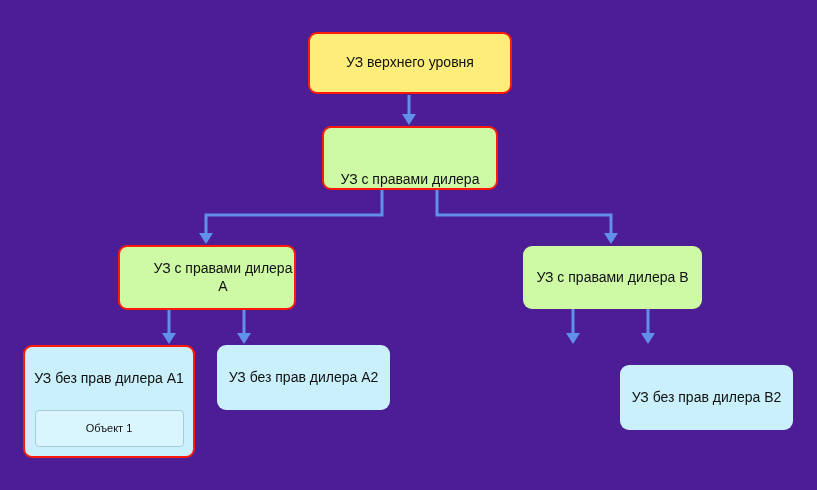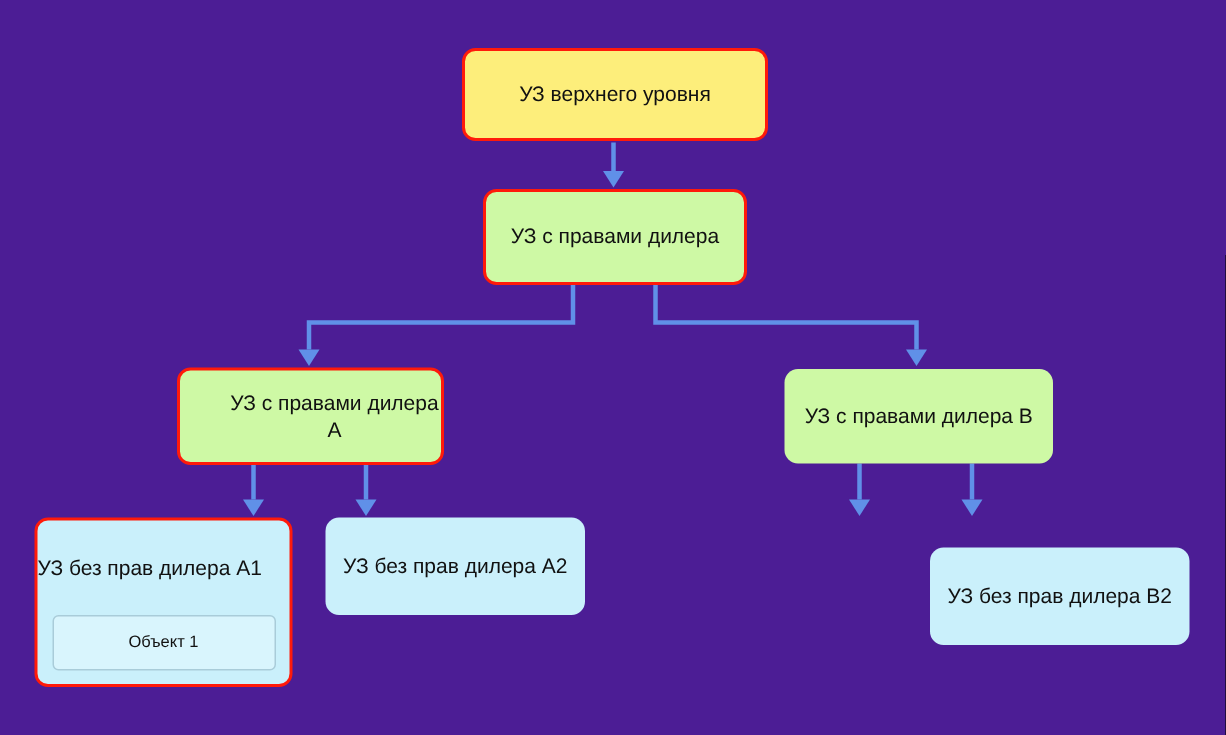--- a/index.html
+++ b/index.html
@@ -29,21 +29,21 @@
   .border-red{border:2px solid #FF1A0A;}
   .node-a1{
     flex-direction:column;
     justify-content:flex-start;
     padding:0;
   }
   .node-a1 .label-area{
     flex:1;
     display:flex;
     align-items:center;
-    justify-content:flex-start;
+    justify-content:center;
     width:100%;
   }
   .object-box{
     box-sizing:border-box;
     width:149px;
     height:37px;
     margin:0 auto 9px auto;
     background:#D9F5FD;
     border:1px solid #A9CCD9;
     border-radius:4px;
@@ -82,21 +82,21 @@
     <polygon class="arrowhead" points="573,344 566,333 580,333"></polygon>
 
     <path class="edge" d="M648,309 V333"></path>
     <polygon class="arrowhead" points="648,344 641,333 655,333"></polygon>
   </svg>
 
   <div class="node fill-yellow border-red" style="left:308px;top:32px;width:204px;height:62px;">
     <span>УЗ верхнего уровня</span>
   </div>
 
-  <div class="node fill-green border-red" style="left:322px;top:126px;width:176px;height:64px;">
+  <div class="node fill-green border-red" style="left:322px;top:126px;width:176px;height:64px;align-items:flex-end;">
     <span>УЗ с правами дилера</span>
   </div>
 
   <div class="node fill-green border-red" style="left:118px;top:245px;width:178px;height:65px;padding-left:32px;">
     <span>УЗ с правами дилера A</span>
   </div>
 
   <div class="node fill-green" style="left:523px;top:246px;width:179px;height:63px;">
     <span>УЗ с правами дилера B</span>
   </div>

